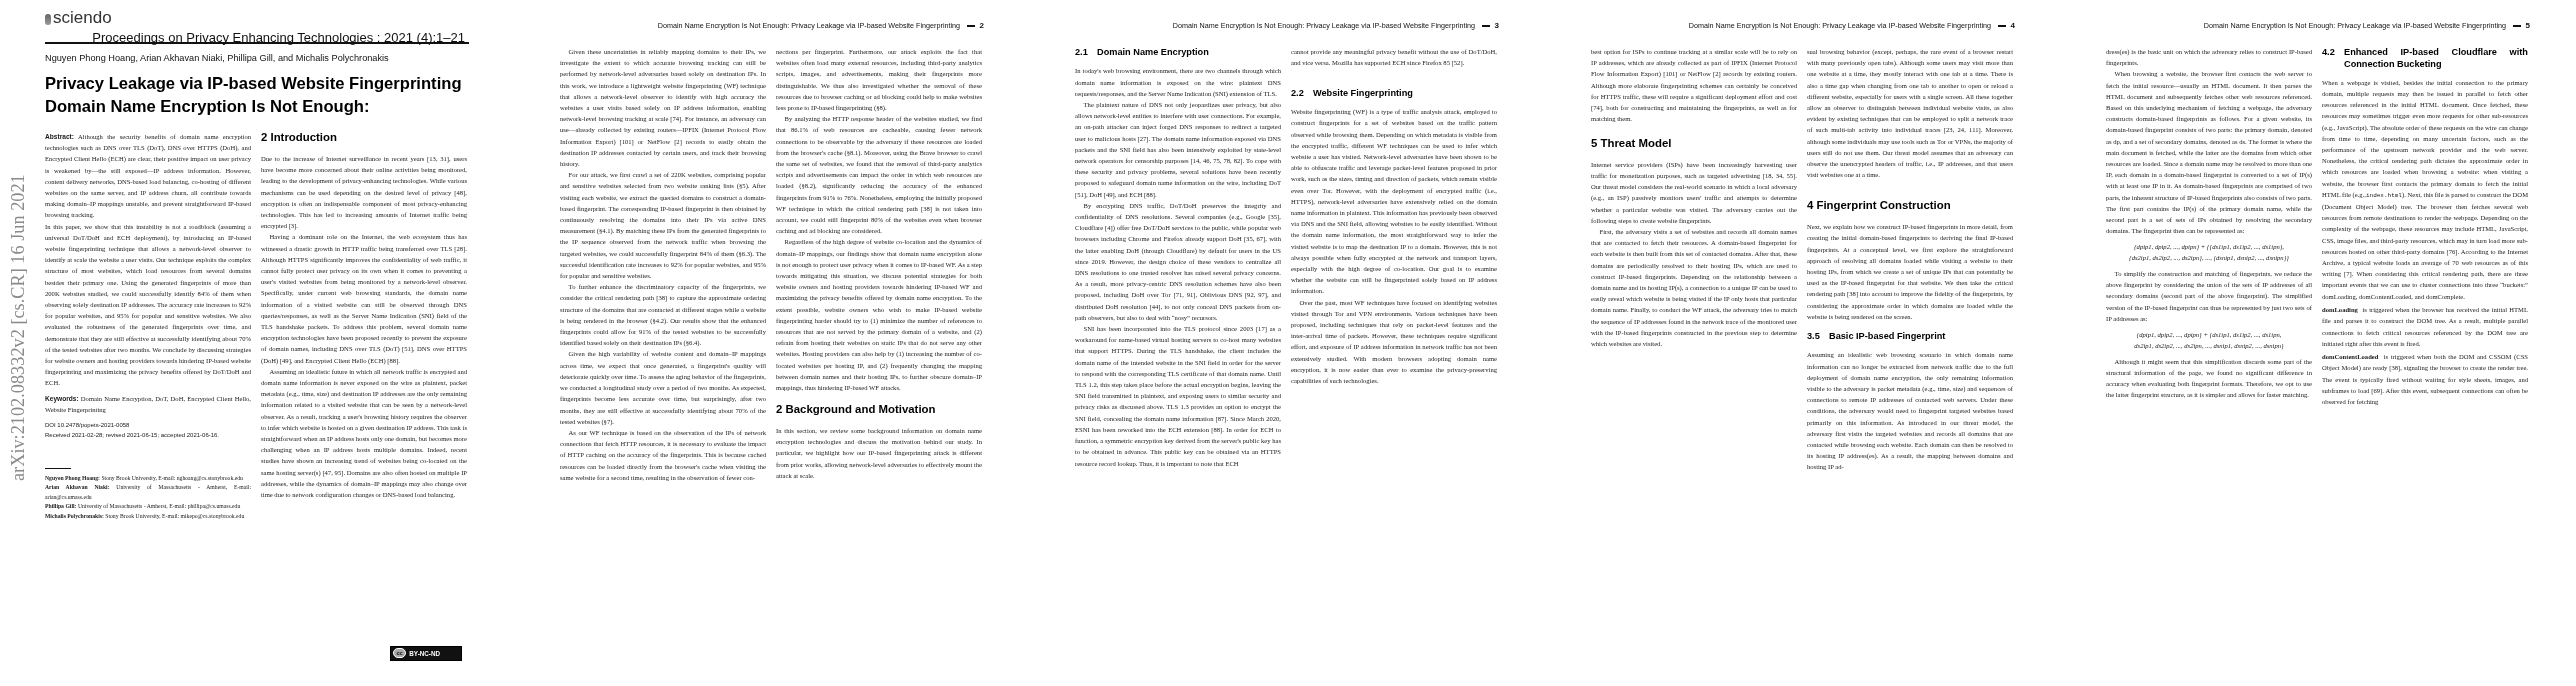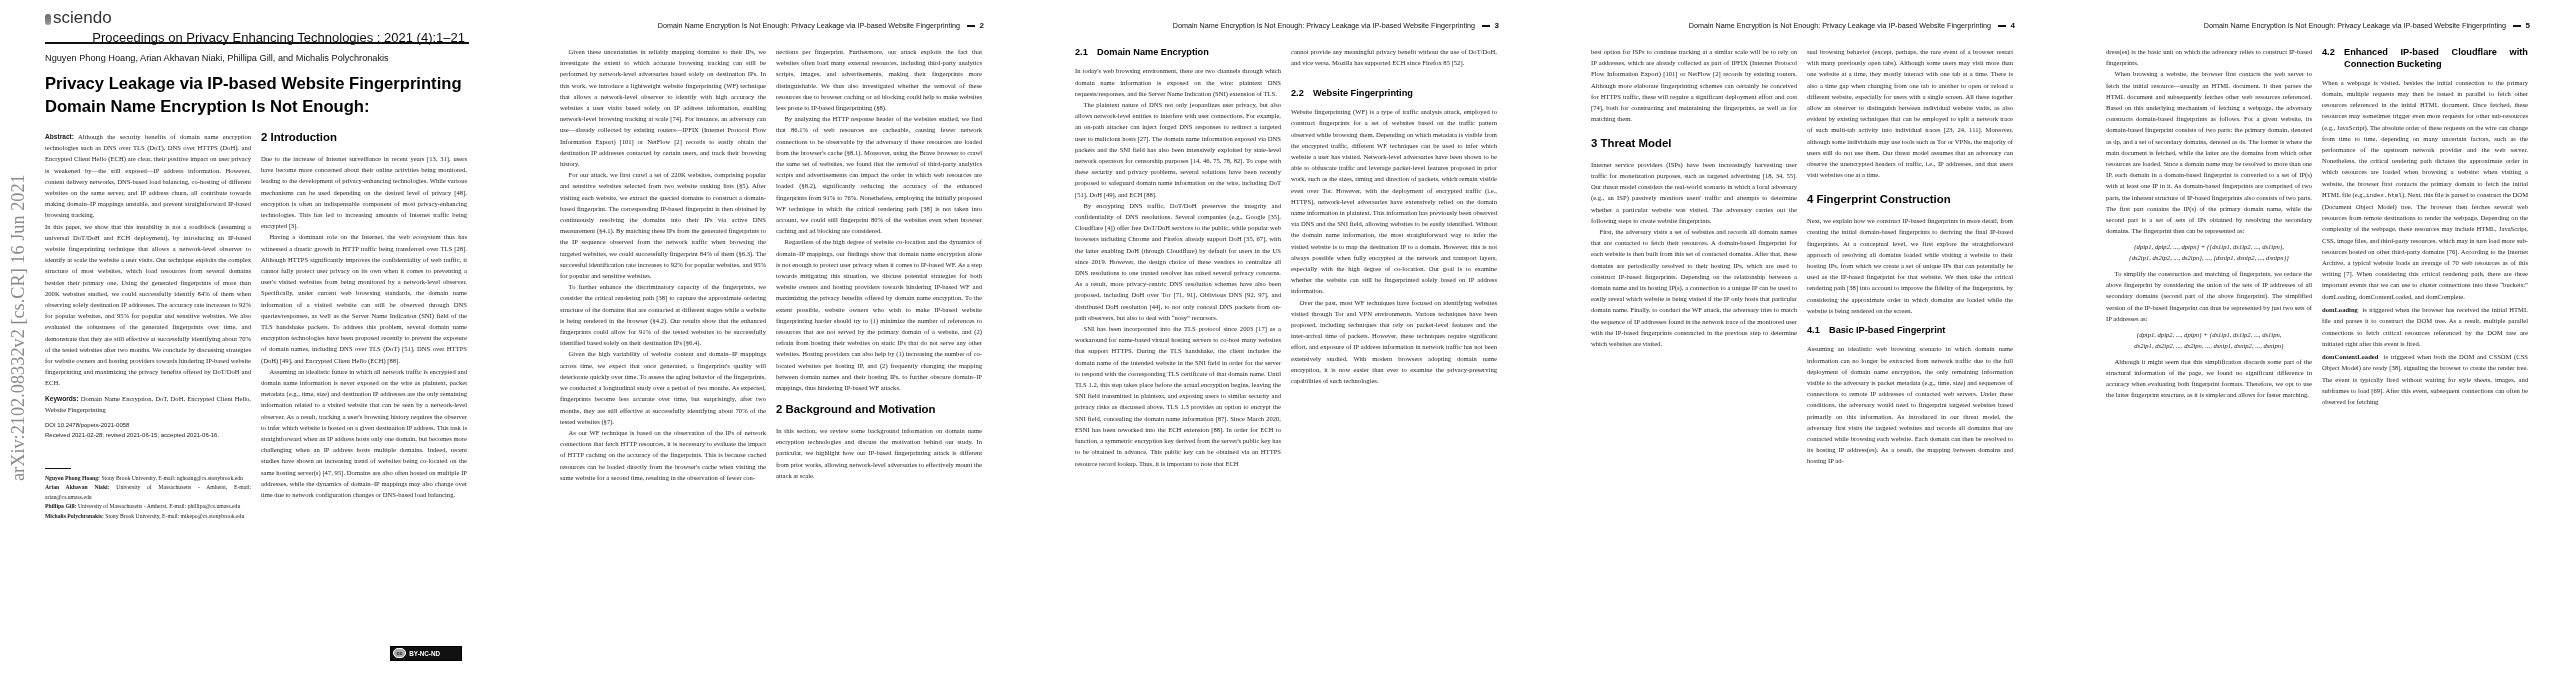--- a/index.html
+++ b/index.html
@@ -111,29 +111,29 @@
     <div class="h2" style="margin-top:19.5px"><span class="num">2.2</span><span>Website Fingerprinting</span></div>
     <p>Website fingerprinting (WF) is a type of traffic analysis attack, employed to construct fingerprints for a set of websites based on the traffic pattern observed while browsing them. Depending on which metadata is visible from the encrypted traffic, different WF techniques can be used to infer which website a user has visited. Network-level adversaries have been shown to be able to obfuscate traffic and leverage packet-level features proposed in prior work, such as the sizes, timing and direction of packets, which remain visible even over Tor. However, with the deployment of encrypted traffic (i.e., HTTPS), network-level adversaries have extensively relied on the domain name information in plaintext. This information has previously been observed via DNS and the SNI field, allowing websites to be easily identified. Without the domain name information, the most straightforward way to infer the visited website is to map the destination IP to a domain. However, this is not always possible when fully encrypted at the network and transport layers, especially with the high degree of co-location. Our goal is to examine whether the website can still be fingerprinted solely based on IP address information.</p>
     <p class="ind">Over the past, most WF techniques have focused on identifying websites visited through Tor and VPN environments. Various techniques have been proposed, including techniques that rely on packet-level features and the inter-arrival time of packets. However, these techniques require significant effort, and exposure of IP address information in network traffic has not been extensively studied. With modern browsers adopting domain name encryption, it is now easier than ever to examine the privacy-preserving capabilities of such technologies.</p>
   </div>
 </div>
 
 <div class="page p4">
   <div class="runhead"><span>Domain Name Encryption Is Not Enough: Privacy Leakage via IP-based Website Fingerprinting</span><span class="dash"></span><span class="pnum">4</span></div>
   <div class="col colL cont">
     <p>best option for ISPs to continue tracking at a similar scale will be to rely on IP addresses, which are already collected as part of IPFIX (Internet Protocol Flow Information Export) [101] or NetFlow [2] records by existing routers. Although more elaborate fingerprinting schemes can certainly be conceived for HTTPS traffic, these will require a significant deployment effort and cost [74], both for constructing and maintaining the fingerprints, as well as for matching them.</p>
-    <div class="h1" style="margin-top:12.6px">3  Threat Model</div>
+    <div class="h1" style="margin-top:12.6px">5  Threat Model</div>
     <p>Internet service providers (ISPs) have been increasingly harvesting user traffic for monetization purposes, such as targeted advertising [18, 34, 55]. Our threat model considers the real-world scenario in which a local adversary (e.g., an ISP) passively monitors users' traffic and attempts to determine whether a particular website was visited. The adversary carries out the following steps to create website fingerprints.</p>
     <p class="ind">First, the adversary visits a set of websites and records all domain names that are contacted to fetch their resources. A domain-based fingerprint for each website is then built from this set of contacted domains. After that, these domains are periodically resolved to their hosting IPs, which are used to construct IP-based fingerprints. Depending on the relationship between a domain name and its hosting IP(s), a connection to a unique IP can be used to easily reveal which website is being visited if the IP only hosts that particular domain name. Finally, to conduct the WF attack, the adversary tries to match the sequence of IP addresses found in the network trace of the monitored user with the IP-based fingerprints constructed in the previous step to determine which websites are visited.</p>
   </div>
   <div class="col colR cont">
     <p>sual browsing behavior (except, perhaps, the rare event of a browser restart with many previously open tabs). Although some users may visit more than one website at a time, they mostly interact with one tab at a time. There is also a time gap when changing from one tab to another to open or reload a different website, especially for users with a single screen. All these together allow an observer to distinguish between individual website visits, as also evident by existing techniques that can be employed to split a network trace of such multi-tab activity into individual traces [23, 24, 111]. Moreover, although some individuals may use tools such as Tor or VPNs, the majority of users still do not use them. Our threat model assumes that an adversary can observe the unencrypted headers of traffic, i.e., IP addresses, and that users visit websites one at a time.</p>
-    <div class="h1" style="margin-top:13px">4  Fingerprint Construction</div>
+    <div class="h1" style="margin-top:19px">4  Fingerprint Construction</div>
     <p>Next, we explain how we construct IP-based fingerprints in more detail, from creating the initial domain-based fingerprints to deriving the final IP-based fingerprints. At a conceptual level, we first explore the straightforward approach of resolving all domains loaded while visiting a website to their hosting IPs, from which we create a set of unique IPs that can potentially be used as the IP-based fingerprint for that website. We then take the critical rendering path [38] into account to improve the fidelity of the fingerprints, by considering the approximate order in which domains are loaded while the website is being rendered on the screen.</p>
-    <div class="h2" style="margin-top:9.2px"><span class="num">4.1</span><span>Basic IP-based Fingerprint</span></div>
+    <div class="h2" style="margin-top:9.2px"><span class="num">3.5</span><span>Basic IP-based Fingerprint</span></div>
     <p>Assuming an idealistic web browsing scenario in which domain name information can no longer be extracted from network traffic due to the full deployment of domain name encryption, the only remaining information visible to the adversary is packet metadata (e.g., time, size) and sequences of connections to remote IP addresses of contacted web servers. Under these conditions, the adversary would need to fingerprint targeted websites based primarily on this information. As introduced in our threat model, the adversary first visits the targeted websites and records all domains that are contacted while browsing each website. Each domain can then be resolved to its hosting IP address(es). As a result, the mapping between domains and hosting IP ad-</p>
   </div>
 </div>
 
 <div class="page p5">
   <div class="runhead"><span>Domain Name Encryption Is Not Enough: Privacy Leakage via IP-based Website Fingerprinting</span><span class="dash"></span><span class="pnum">5</span></div>
   <div class="col colL cont">
     <p>dress(es) is the basic unit on which the adversary relies to construct IP-based fingerprints.</p>
     <p class="ind">When browsing a website, the browser first contacts the web server to fetch the initial resource—usually an HTML document. It then parses the HTML document and subsequently fetches other web resources referenced. Based on this underlying mechanism of fetching a webpage, the adversary constructs domain-based fingerprints as follows. For a given website, its domain-based fingerprint consists of two parts: the primary domain, denoted as dp, and a set of secondary domains, denoted as ds. The former is where the main document is fetched, while the latter are the domains from which other resources are loaded. Since a domain name may be resolved to more than one IP, each domain in a domain-based fingerprint is converted to a set of IP(s) with at least one IP in it. As domain-based fingerprints are comprised of two parts, the inherent structure of IP-based fingerprints also consists of two parts. The first part contains the IP(s) of the primary domain name, while the second part is a set of sets of IPs obtained by resolving the secondary domains. The fingerprint then can be represented as:</p>
     <div class="eq">

